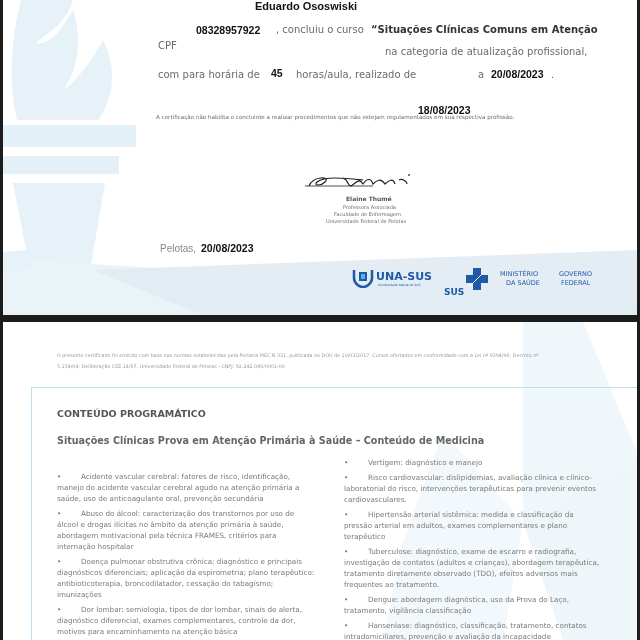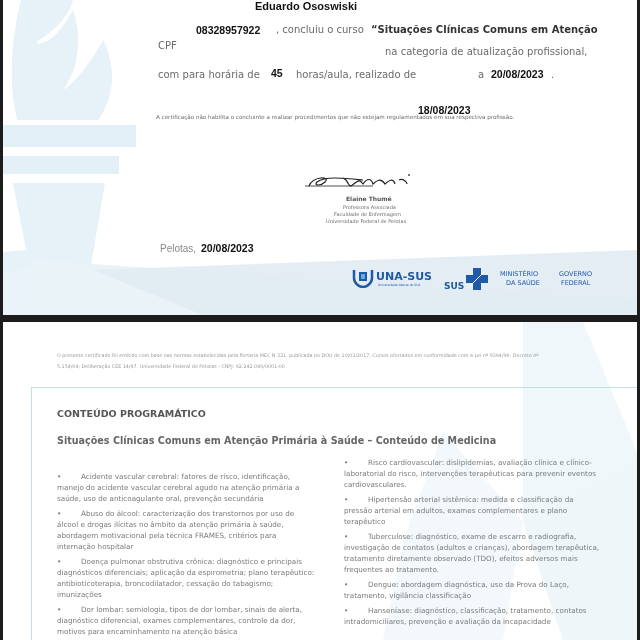--- a/index.html
+++ b/index.html
@@ -72,21 +72,21 @@
   <div>
     <svg style="position:absolute;left:349px;top:268px;" width="22" height="20">
       <path d="M2,2 L2,10 C2,16 8,19 11,19 C14,19 20,16 20,10 L20,2" stroke="#1f5aa6" stroke-width="2.5" fill="none"></path>
       <rect x="7" y="4" width="8" height="9" fill="#1f5aa6"></rect>
       <rect x="9" y="6" width="4" height="5" fill="#5fb0e0"></rect>
     </svg>
     <div class="txt logo-text" style="left:373px;top:270px;font-size:11px;">UNA-SUS</div>
     <div class="txt sans" style="left:375px;top:283px;font-size:3px;color:#1f5aa6;">Universidade Aberta do SUS</div>
   </div>
   <div>
-    <div class="txt logo-text" style="left:441px;top:281px;font-size:9px;">SUS</div>
+    <div class="txt logo-text" style="left:441px;top:287px;font-size:9px;">SUS</div>
     <svg style="position:absolute;left:463px;top:268px;" width="22" height="22">
       <rect x="7" y="0" width="8" height="22" fill="#1f5aa6"></rect>
       <rect x="0" y="7" width="22" height="8" fill="#1f5aa6"></rect>
       <line x1="4" y1="18" x2="18" y2="4" stroke="#fff" stroke-width="1"></line>
     </svg>
   </div>
   <div class="txt logo-text" style="left:497px;top:270px;font-size:6.5px;font-weight:normal;">MINISTÉRIO</div>
   <div class="txt logo-text" style="left:503px;top:279px;font-size:6.5px;font-weight:normal;">DA SAÚDE</div>
   <div class="txt logo-text" style="left:556px;top:270px;font-size:6.5px;font-weight:normal;">GOVERNO</div>
   <div class="txt logo-text" style="left:558px;top:279px;font-size:6.5px;font-weight:normal;">FEDERAL</div>
@@ -98,31 +98,32 @@
     <polygon points="440,110 520,200 500,318 380,318 400,220" fill="#f2f8fb"></polygon>
     <polygon points="520,200 634,140 634,318 560,318" fill="#eef6fa"></polygon>
   </svg>
 
   <div class="txt gray sans" style="left:54px;top:31px;font-size:4.8px;color:#999;">O presente certificado foi emitido com base nas normas estabelecidas pela Portaria MEC N 331, publicada no DOU de 10/03/2017. Cursos ofertados em conformidade com a Lei nº 9394/96; Decreto nº</div>
   <div class="txt gray sans" style="left:54px;top:42px;font-size:4.8px;color:#999;">5.154/04; Deliberação CEE 14/97. Universidade Federal de Pelotas - CNPJ: 92.242.080/0001-00</div>
 
   <div class="content-box"></div>
 
   <div class="txt sans bold" style="left:54px;top:86px;font-size:9.5px;color:#555;">CONTEÚDO PROGRAMÁTICO</div>
-  <div class="txt sans bold" style="left:54px;top:113px;font-size:9.6px;color:#666;">Situações Clínicas Comuns em Atenção Primária à Saúde – Conteúdo de Medicina</div>
+  <div class="txt sans bold" style="left:54px;top:113px;font-size:9.6px;color:#666;">Situações Clínicas Prova em Atenção Primária à Saúde – Conteúdo de Medicina</div>
 
   <div class="col" style="left:54px;top:149px;width:260px;">
     <div class="item"><span class="bullet">•</span><span>Acidente vascular cerebral: fatores de risco, identificação, manejo do acidente vascular cerebral agudo na atenção primária a saúde, uso de anticoagulante oral, prevenção secundária</span></div>
     <div class="item"><span class="bullet">•</span><span>Abuso do álcool: caracterização dos transtornos por uso de álcool e drogas ilícitas no âmbito da atenção primária à saúde, abordagem motivacional pela técnica FRAMES, critérios para internação hospitalar</span></div>
     <div class="item"><span class="bullet">•</span><span>Doença pulmonar obstrutiva crônica: diagnóstico e principais diagnósticos diferenciais; aplicação da espirometria; plano terapêutico: antibioticoterapia, broncodilatador, cessação do tabagismo; imunizações</span></div>
     <div class="item"><span class="bullet">•</span><span>Dor lombar: semiologia, tipos de dor lombar, sinais de alerta, diagnóstico diferencial, exames complementares, controle da dor, motivos para encaminhamento na atenção básica</span></div>
 
   </div>
 
   <div class="col" style="left:341px;top:135px;width:260px;">
+    <div class="item"><span class="bullet">•</span><span>Vertigem: diagnóstico e manejo</span></div>
     <div class="item"><span class="bullet">•</span><span>Risco cardiovascular: dislipidemias, avaliação clínica e clínico-laboratorial do risco, intervenções terapêuticas para prevenir eventos cardiovasculares.</span></div>
     <div class="item"><span class="bullet">•</span><span>Hipertensão arterial sistêmica:  medida e classificação da pressão arterial em adultos, exames complementares e plano terapêutico</span></div>
     <div class="item"><span class="bullet">•</span><span>Tuberculose: diagnóstico, exame de escarro e radiografia, investigação de contatos (adultos e crianças), abordagem terapêutica, tratamento diretamente observado (TDO), efeitos adversos mais frequentes ao tratamento.</span></div>
     <div class="item"><span class="bullet">•</span><span>Dengue: abordagem diagnóstica, uso da Prova do Laço, tratamento, vigilância classificação</span></div>
     <div class="item"><span class="bullet">•</span><span>Hanseníase: diagnóstico, classificação, tratamento, contatos intradomiciliares, prevenção e avaliação da incapacidade</span></div>
 
   </div>
 </div>
 
 </body></html>

